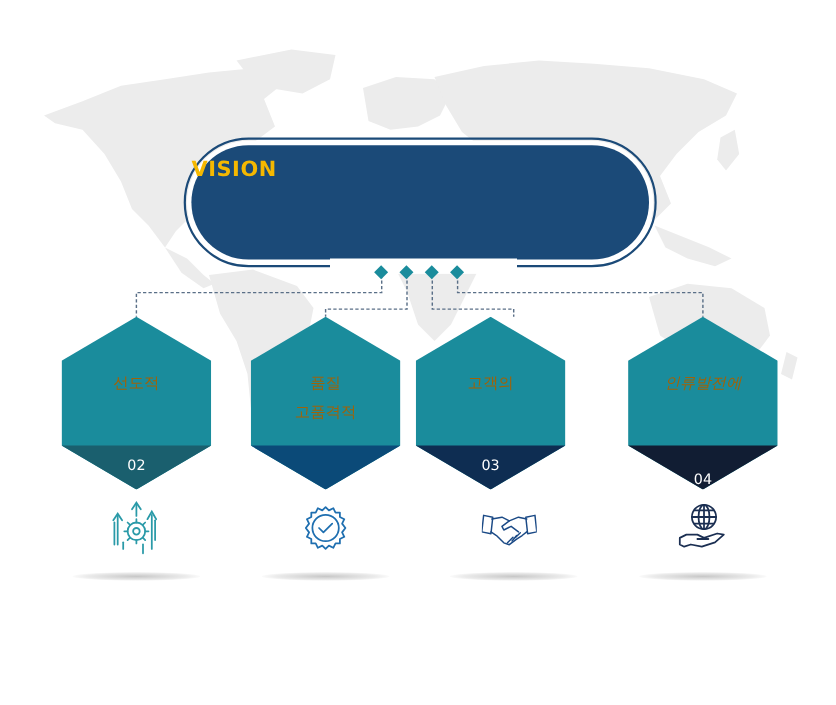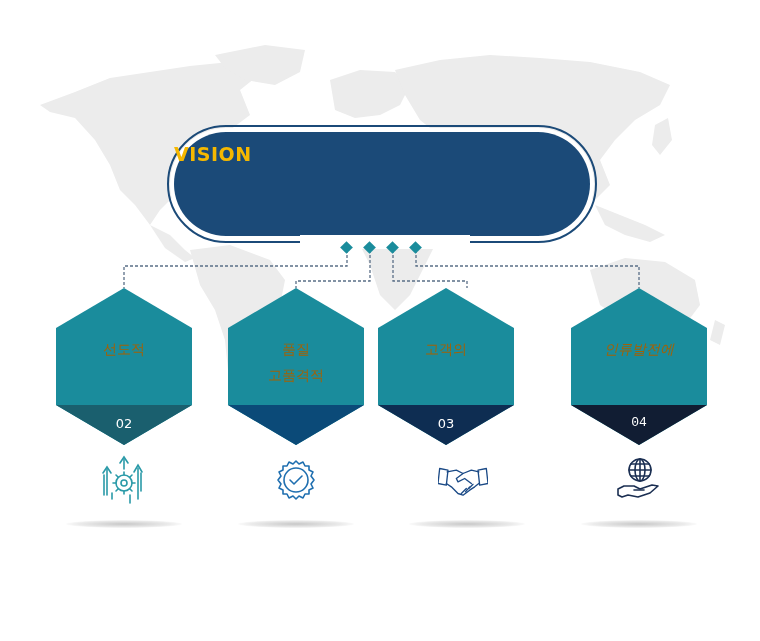--- a/index.html
+++ b/index.html
@@ -111,21 +111,21 @@
 </div>
 
 <div class="abs" style="left:571px;top:288px;">
   <svg class="hex" viewBox="0 0 136 157">
     <polygon points="68,0 136,40 136,117 68,157 0,117 0,40" fill="#1a8c9c"></polygon>
     <polygon points="0,117 136,117 68,157" fill="#111d33"></polygon>
   </svg>
   <div class="abs hex-label" style="left:0;top:48px;font-style:italic;">
     <div>인류발전에</div>
   </div>
-  <div class="abs hex-num" style="left:0;top:127px;font-family:Liberation Mono, monospace;">04</div>
+  <div class="abs hex-num" style="left:0;top:141px;">04</div>
 </div>
 
 <svg class="abs icon" style="left:99px;top:455px;" viewBox="0 0 50 50">
   <g fill="none" stroke="#2a9aa8" stroke-width="1.6" stroke-linecap="round">
     <line x1="8" y1="40" x2="8" y2="14"></line>
       <polyline points="4,18 8,12 12,18"></polyline>
     <line x1="5" y1="40" x2="5" y2="20"></line>
     <line x1="25" y1="14" x2="25" y2="4"></line>
       <polyline points="21,8 25,2 29,8"></polyline>
     <line x1="39" y1="44" x2="39" y2="13"></line>

